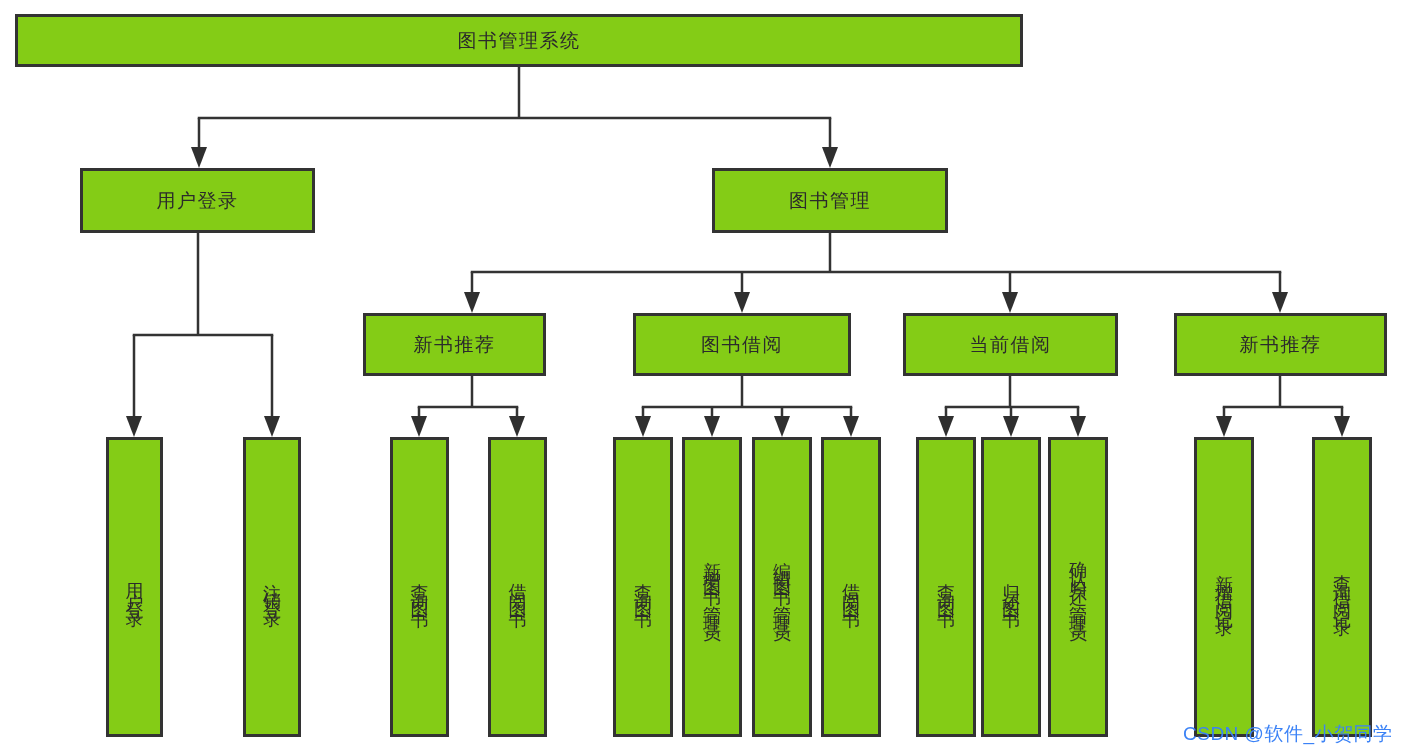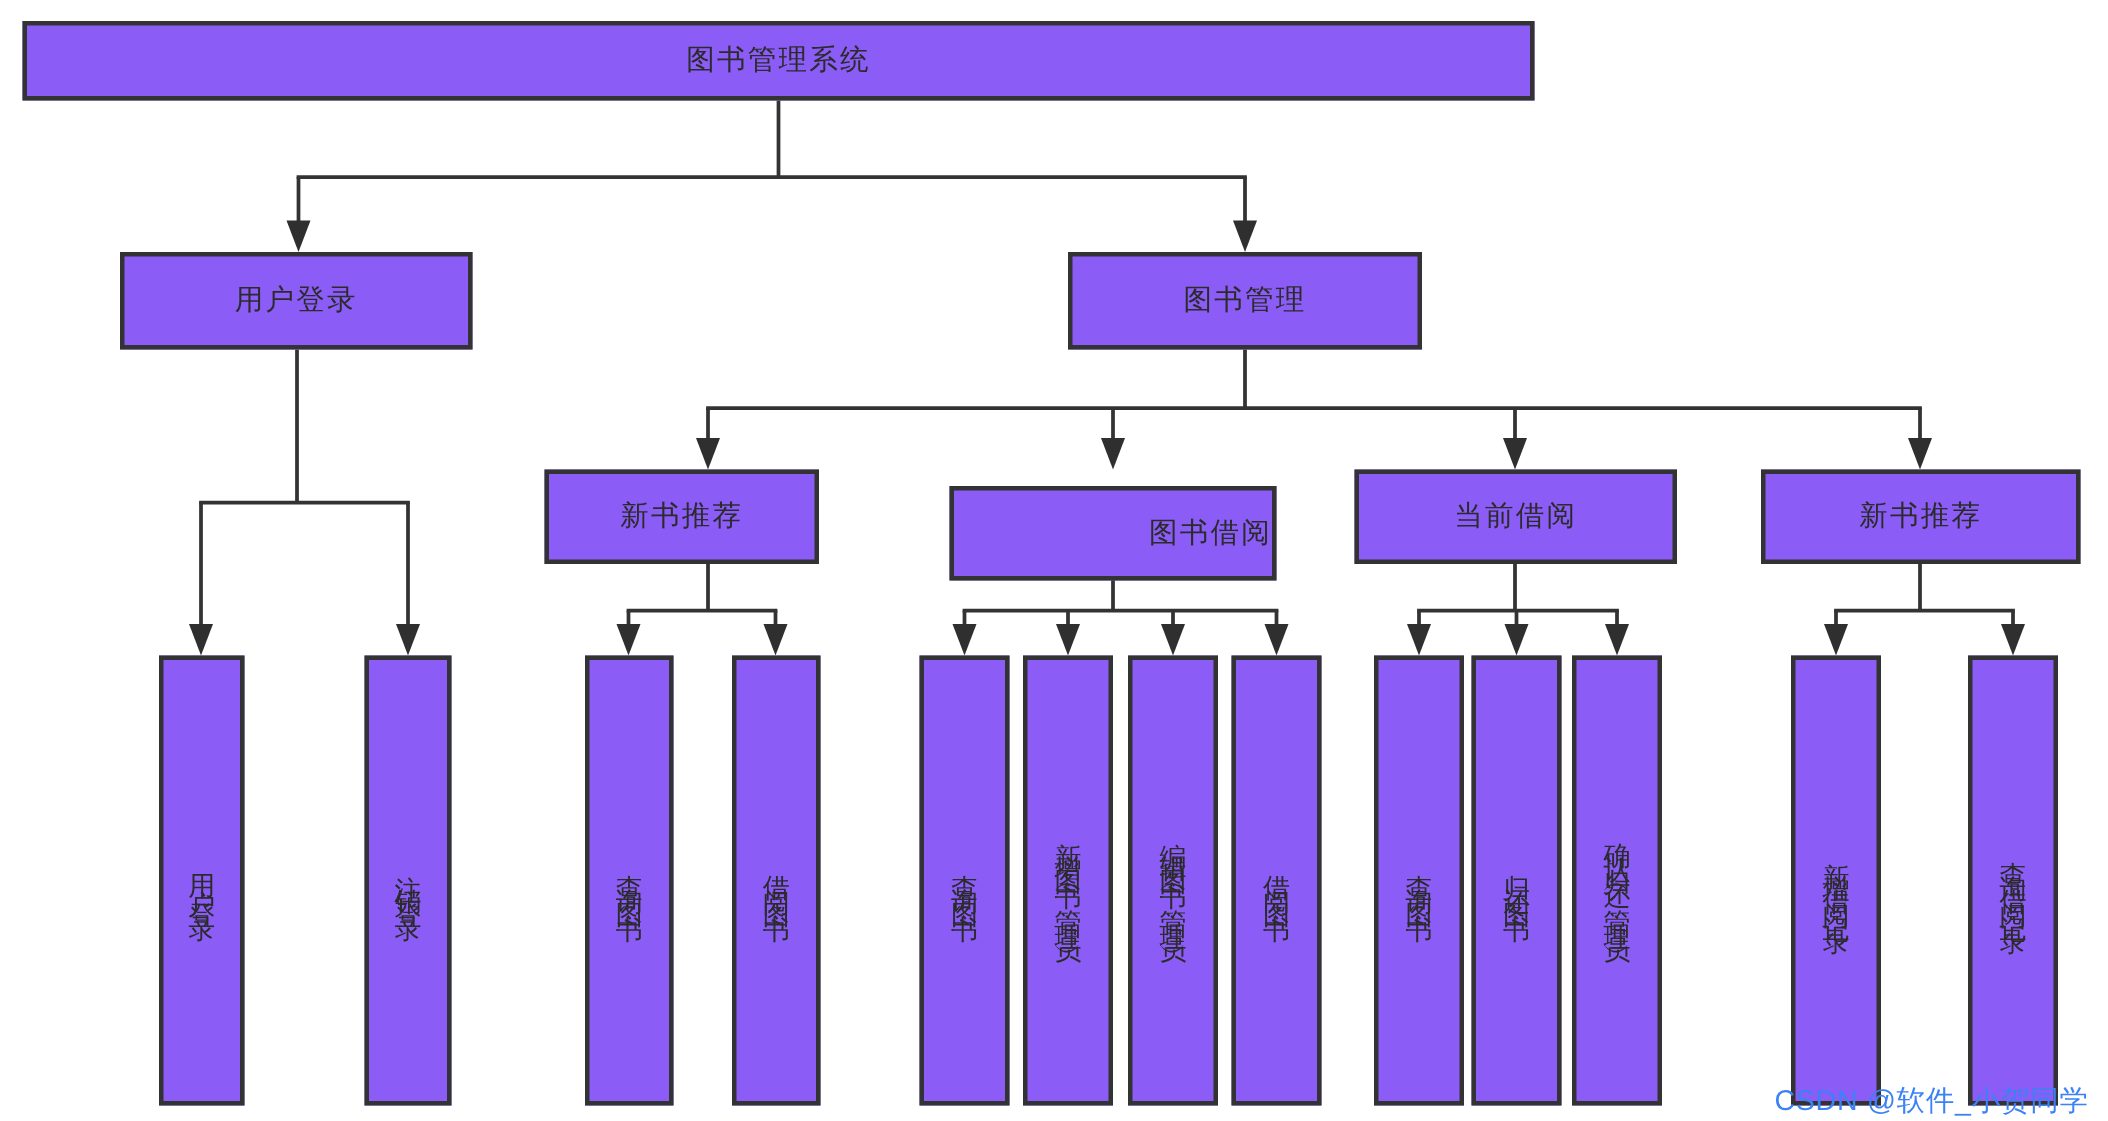--- a/index.html
+++ b/index.html
@@ -20,21 +20,21 @@
     left:0; top:0;
     width:1405px;
     height:747px;
     pointer-events:none;
   }
   .connectors line { stroke:#333333; stroke-width:2.5; }
   .connectors polygon { fill:#2f2f2f; }
   .node {
     position:absolute;
     border:3px solid #333333;
-    background:#8b5cf6;
+    background:#84cc16;
     display:flex;
     align-items:center;
     justify-content:center;
     font-size:19px;
     letter-spacing:1.5px;
     color:#2b2b2b;
     line-height:1;
   }
   .leaf {
     writing-mode:vertical-rl;
@@ -126,21 +126,21 @@
   <div class="node" style="left:80px;top:168px;width:235px;height:65px;">
     <span>用户登录</span>
   </div>
   <div class="node" style="left:712px;top:168px;width:236px;height:65px;">
     <span>图书管理</span>
   </div>
 
   <div class="node" style="left:363px;top:313px;width:183px;height:63px;">
     <span>新书推荐</span>
   </div>
-  <div class="node" style="left:633px;top:324px;width:218px;height:63px;justify-content:flex-end;">
+  <div class="node" style="left:633px;top:313px;width:218px;height:63px;">
     <span>图书借阅</span>
   </div>
   <div class="node" style="left:903px;top:313px;width:215px;height:63px;text-align:right;">
     <span>当前借阅</span>
   </div>
   <div class="node" style="left:1174px;top:313px;width:213px;height:63px;">
     <span>新书推荐</span>
   </div>
 
   <div class="node leaf" style="left:106px;top:437px;width:57px;height:300px;">

